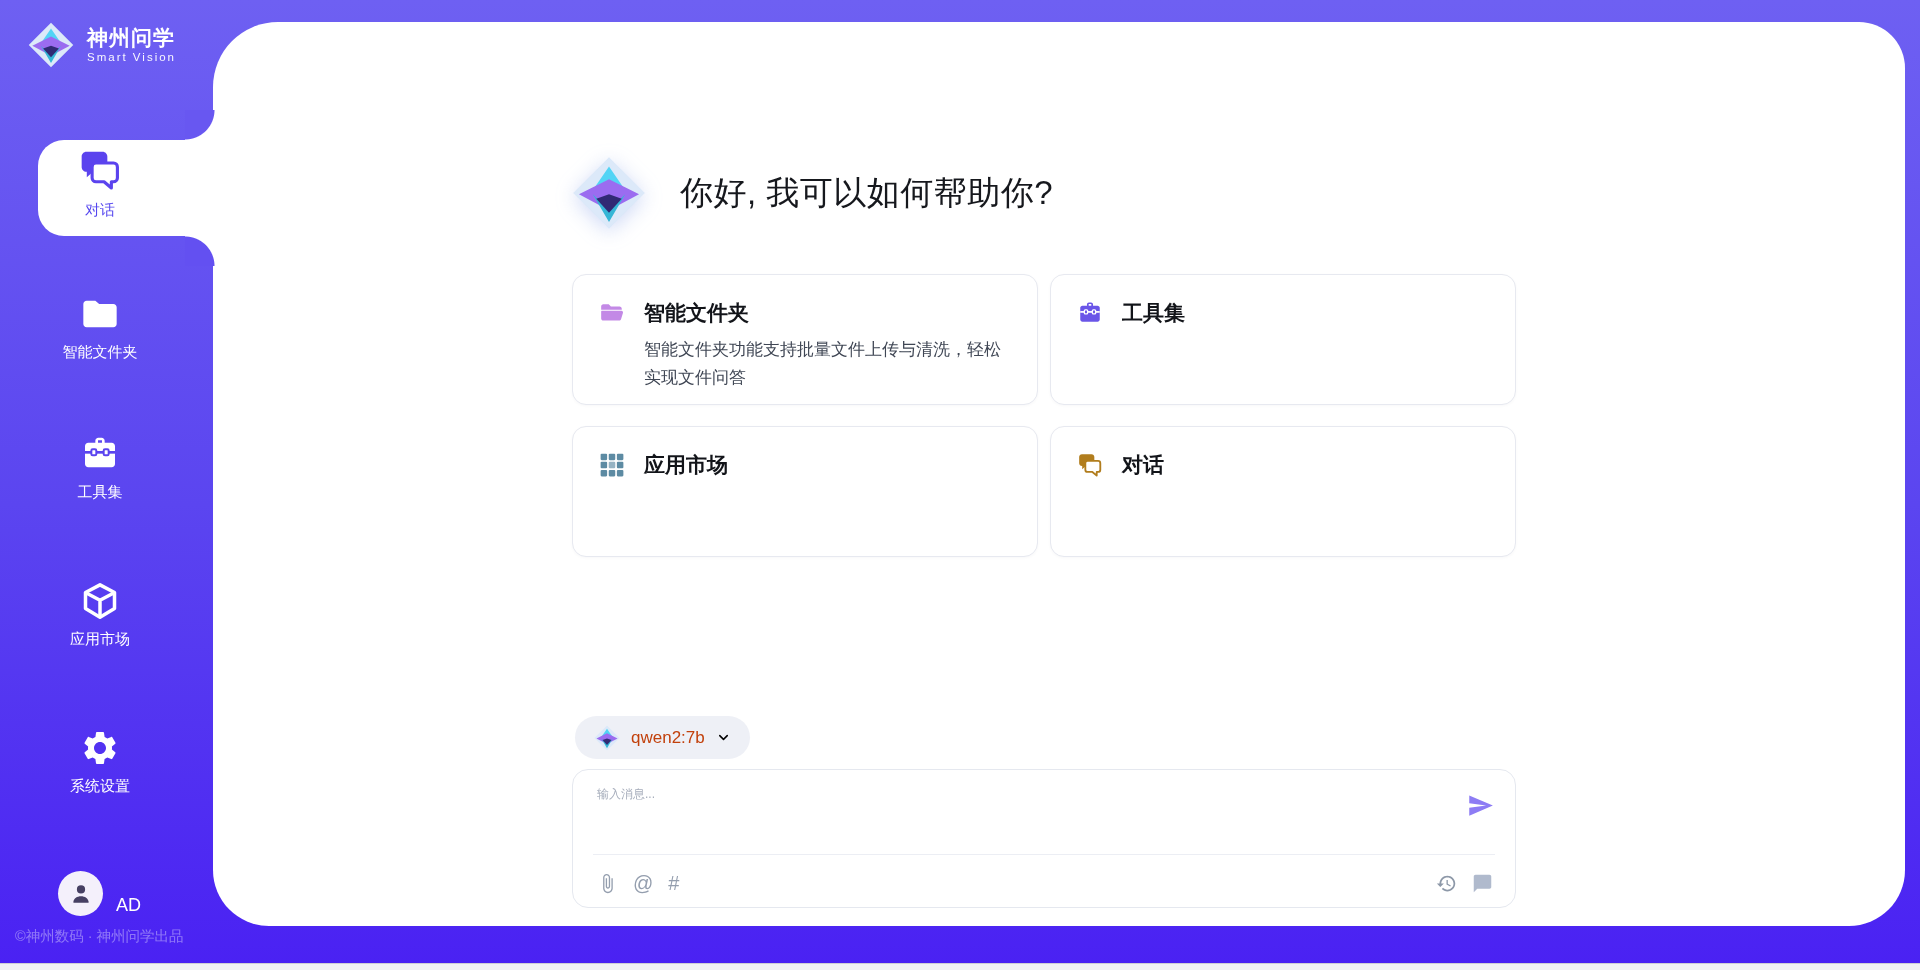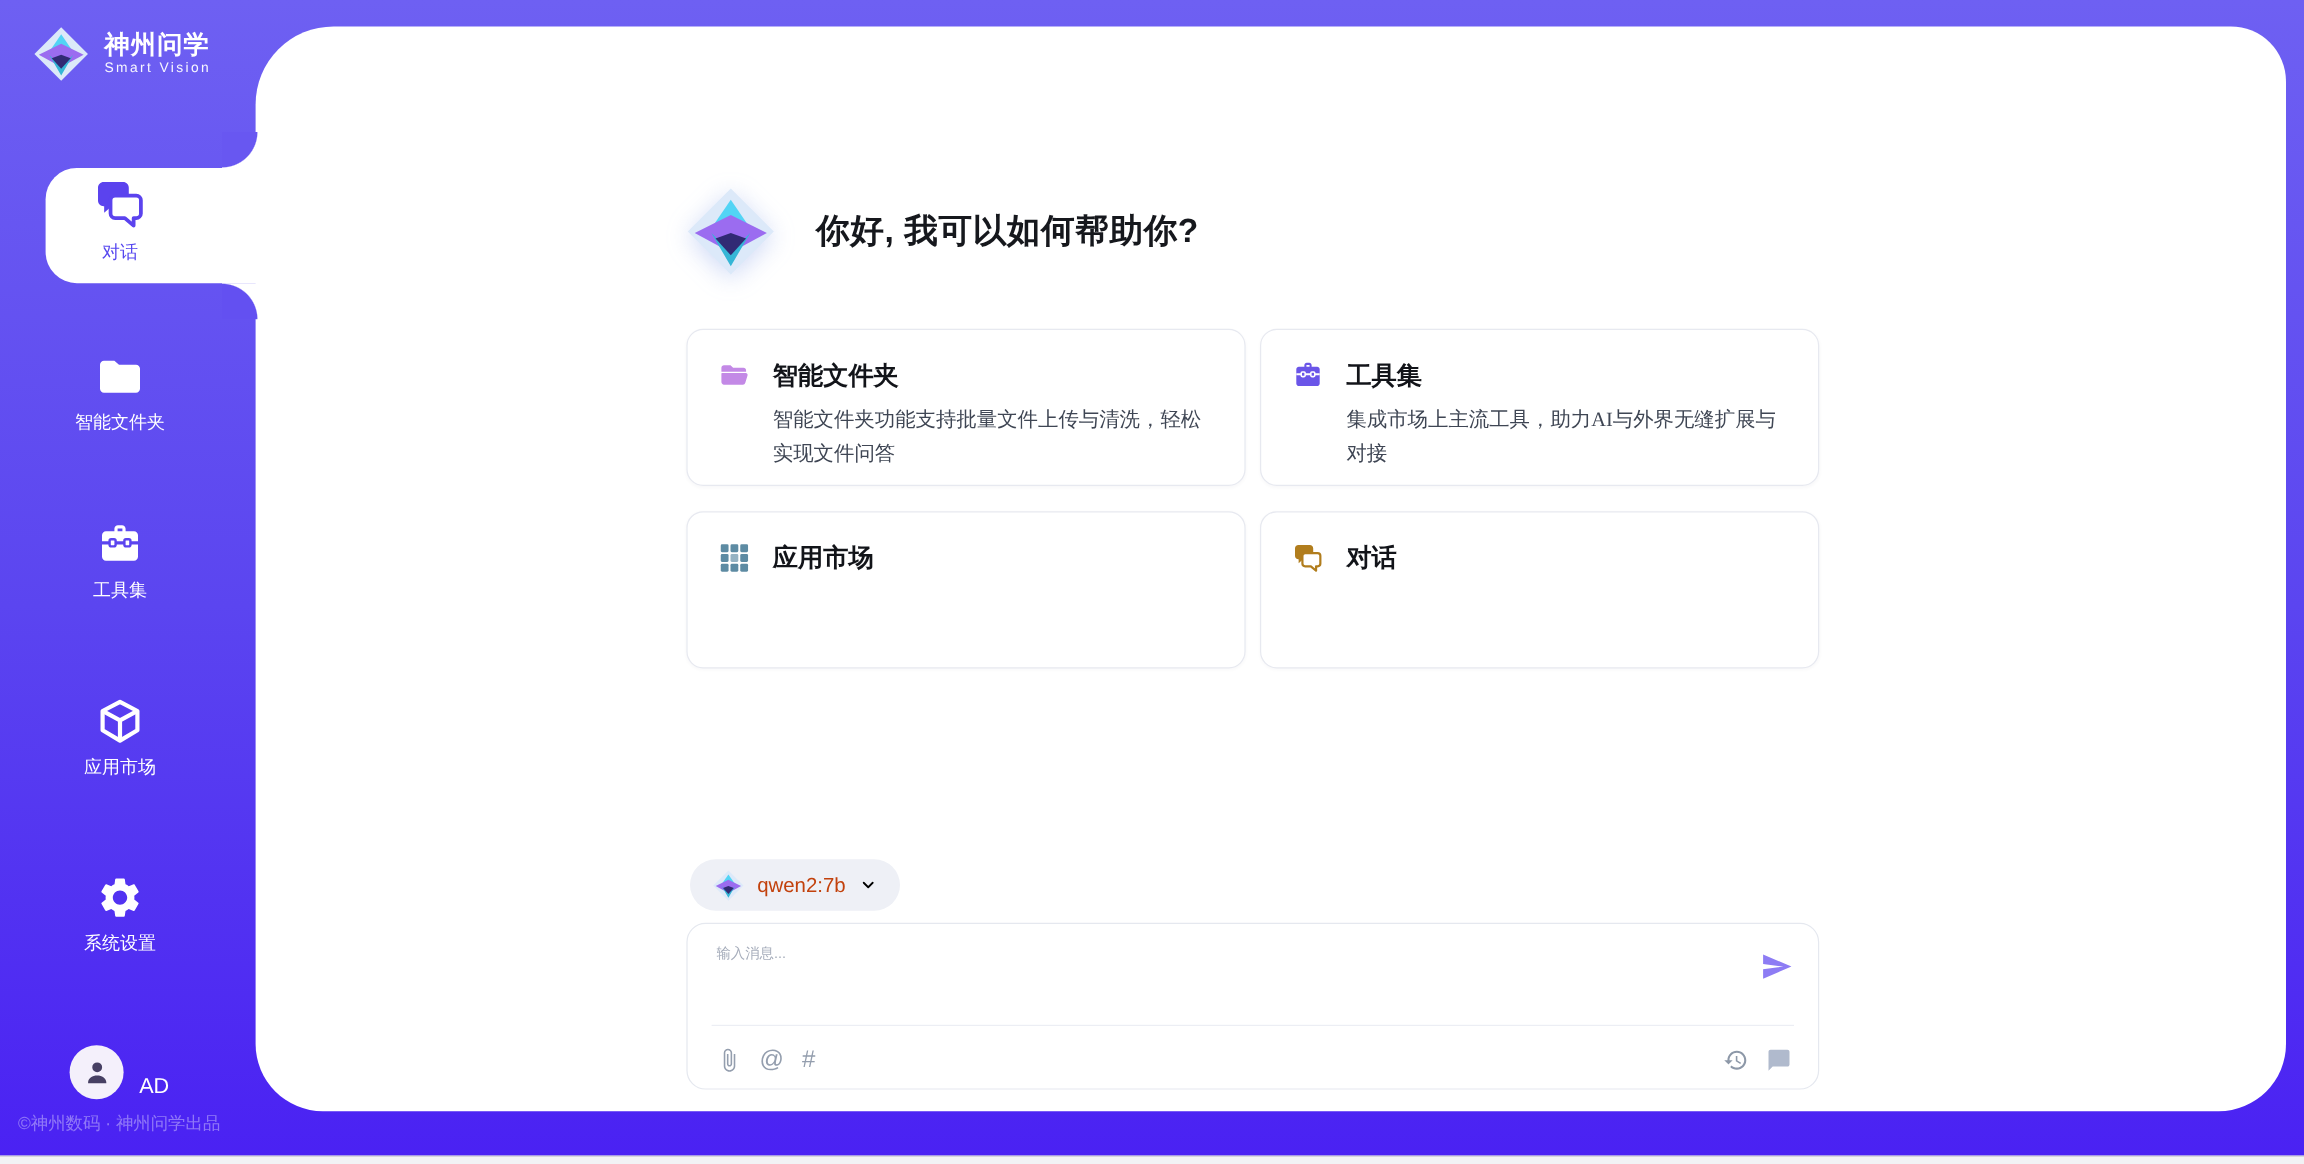--- a/index.html
+++ b/index.html
@@ -65,21 +65,21 @@
   }
   .avatar svg { width:26px; height:26px; }
   .user-initials { color:#fff; font-size:18px; }
   .copyright {
     position:absolute; left:15px; top:927px; width:198px;
     color:rgba(255,255,255,.38); font-size:14.5px; white-space:nowrap;
   }
   
   .greeting { position:absolute; left:572px; top:156px; display:flex; align-items:center; gap:34px; }
   .greeting .diamond-big { width:74px; height:74px; filter:drop-shadow(0 4px 10px rgba(120,150,230,.35)); }
-  .greeting-title { font-size:28px; font-weight:bold; color:#16181d; letter-spacing:.5px; }
+  .greeting-title { font-size:33px; font-weight:normal; color:#16181d; letter-spacing:.5px; }
   
   .cards {
     position:absolute; left:572px; top:274px; width:944px;
     display:grid; grid-template-columns:466px 466px; column-gap:12px; row-gap:21px;
   }
   .card {
     position:relative; height:131px; background:#fff;
     border:1px solid #e7e9f0; border-radius:14px; cursor:pointer;
     box-shadow:0 1px 3px rgba(20,30,60,.03);
   }
@@ -271,21 +271,20 @@
           <use href="#i-folder-open"></use>
         </svg>
       <div class="ctitle">智能文件夹</div>
       <div class="cdesc">智能文件夹功能支持批量文件上传与清洗，轻松实现文件问答</div>
     </div>
     <div class="card">
       <svg class="cicon icon-c1" style="--cut:#fff">
           <use href="#i-toolbox"></use>
         </svg>
       <div class="ctitle">工具集</div>
-      <div class="cdesc">集成市场上主流工具，助力AI与外界无缝扩展与对接</div>
     </div>
     <div class="card">
       <svg class="cicon icon-c2">
           <use href="#i-grid"></use>
         </svg>
       <div class="ctitle">应用市场</div>
     </div>
     <div class="card">
       <svg class="cicon icon-c3">
           <use href="#i-chat"></use>

